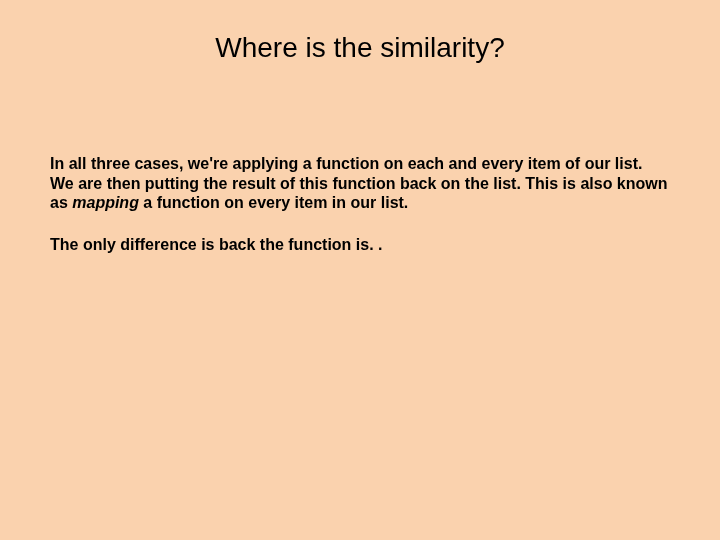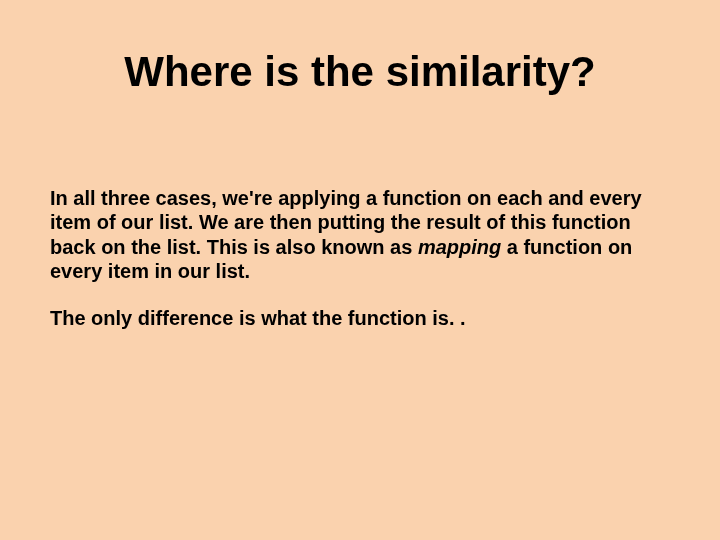--- a/index.html
+++ b/index.html
@@ -4,41 +4,41 @@
 <style>
   * { margin: 0; padding: 0; box-sizing: border-box; }
   html, body { width: 720px; height: 540px; }
   body {
     background: #fad2ae;
     font-family: Arial, Helvetica, sans-serif;
     color: #000;
     padding: 30px 50px 40px 50px;
   }
   .title {
-    font-size: 42px;
-    font-weight: bold;
+    font-size: 28px;
+    font-weight: normal;
     text-align: center;
     margin-bottom: 90px;
-    margin-top: 18px;
+    margin-top: 2px;
   }
   .content {
-    font-size: 20px;
+    font-size: 16px;
     line-height: 1.22;
   }
   .para {
     font-weight: bold;
     margin-bottom: 22px;
   }
   .mapping {
     font-style: italic;
   }
 </style>
 </head>
 <body>
 
 <div class="title">Where is the similarity?</div>
 
 <div class="content">
   <p class="para">
     <span>In all three cases, we're applying a function on each and every item of our list.  We are then putting the result of this function back on the list.  This is also known as </span><span class="mapping">mapping</span><span> a function on every item in our list.</span>
   </p>
-  <p class="para">The only difference is what the function is. .</p>
+  <p class="para">The only difference is back the function is. .</p>
 </div>
 
 </body></html>

